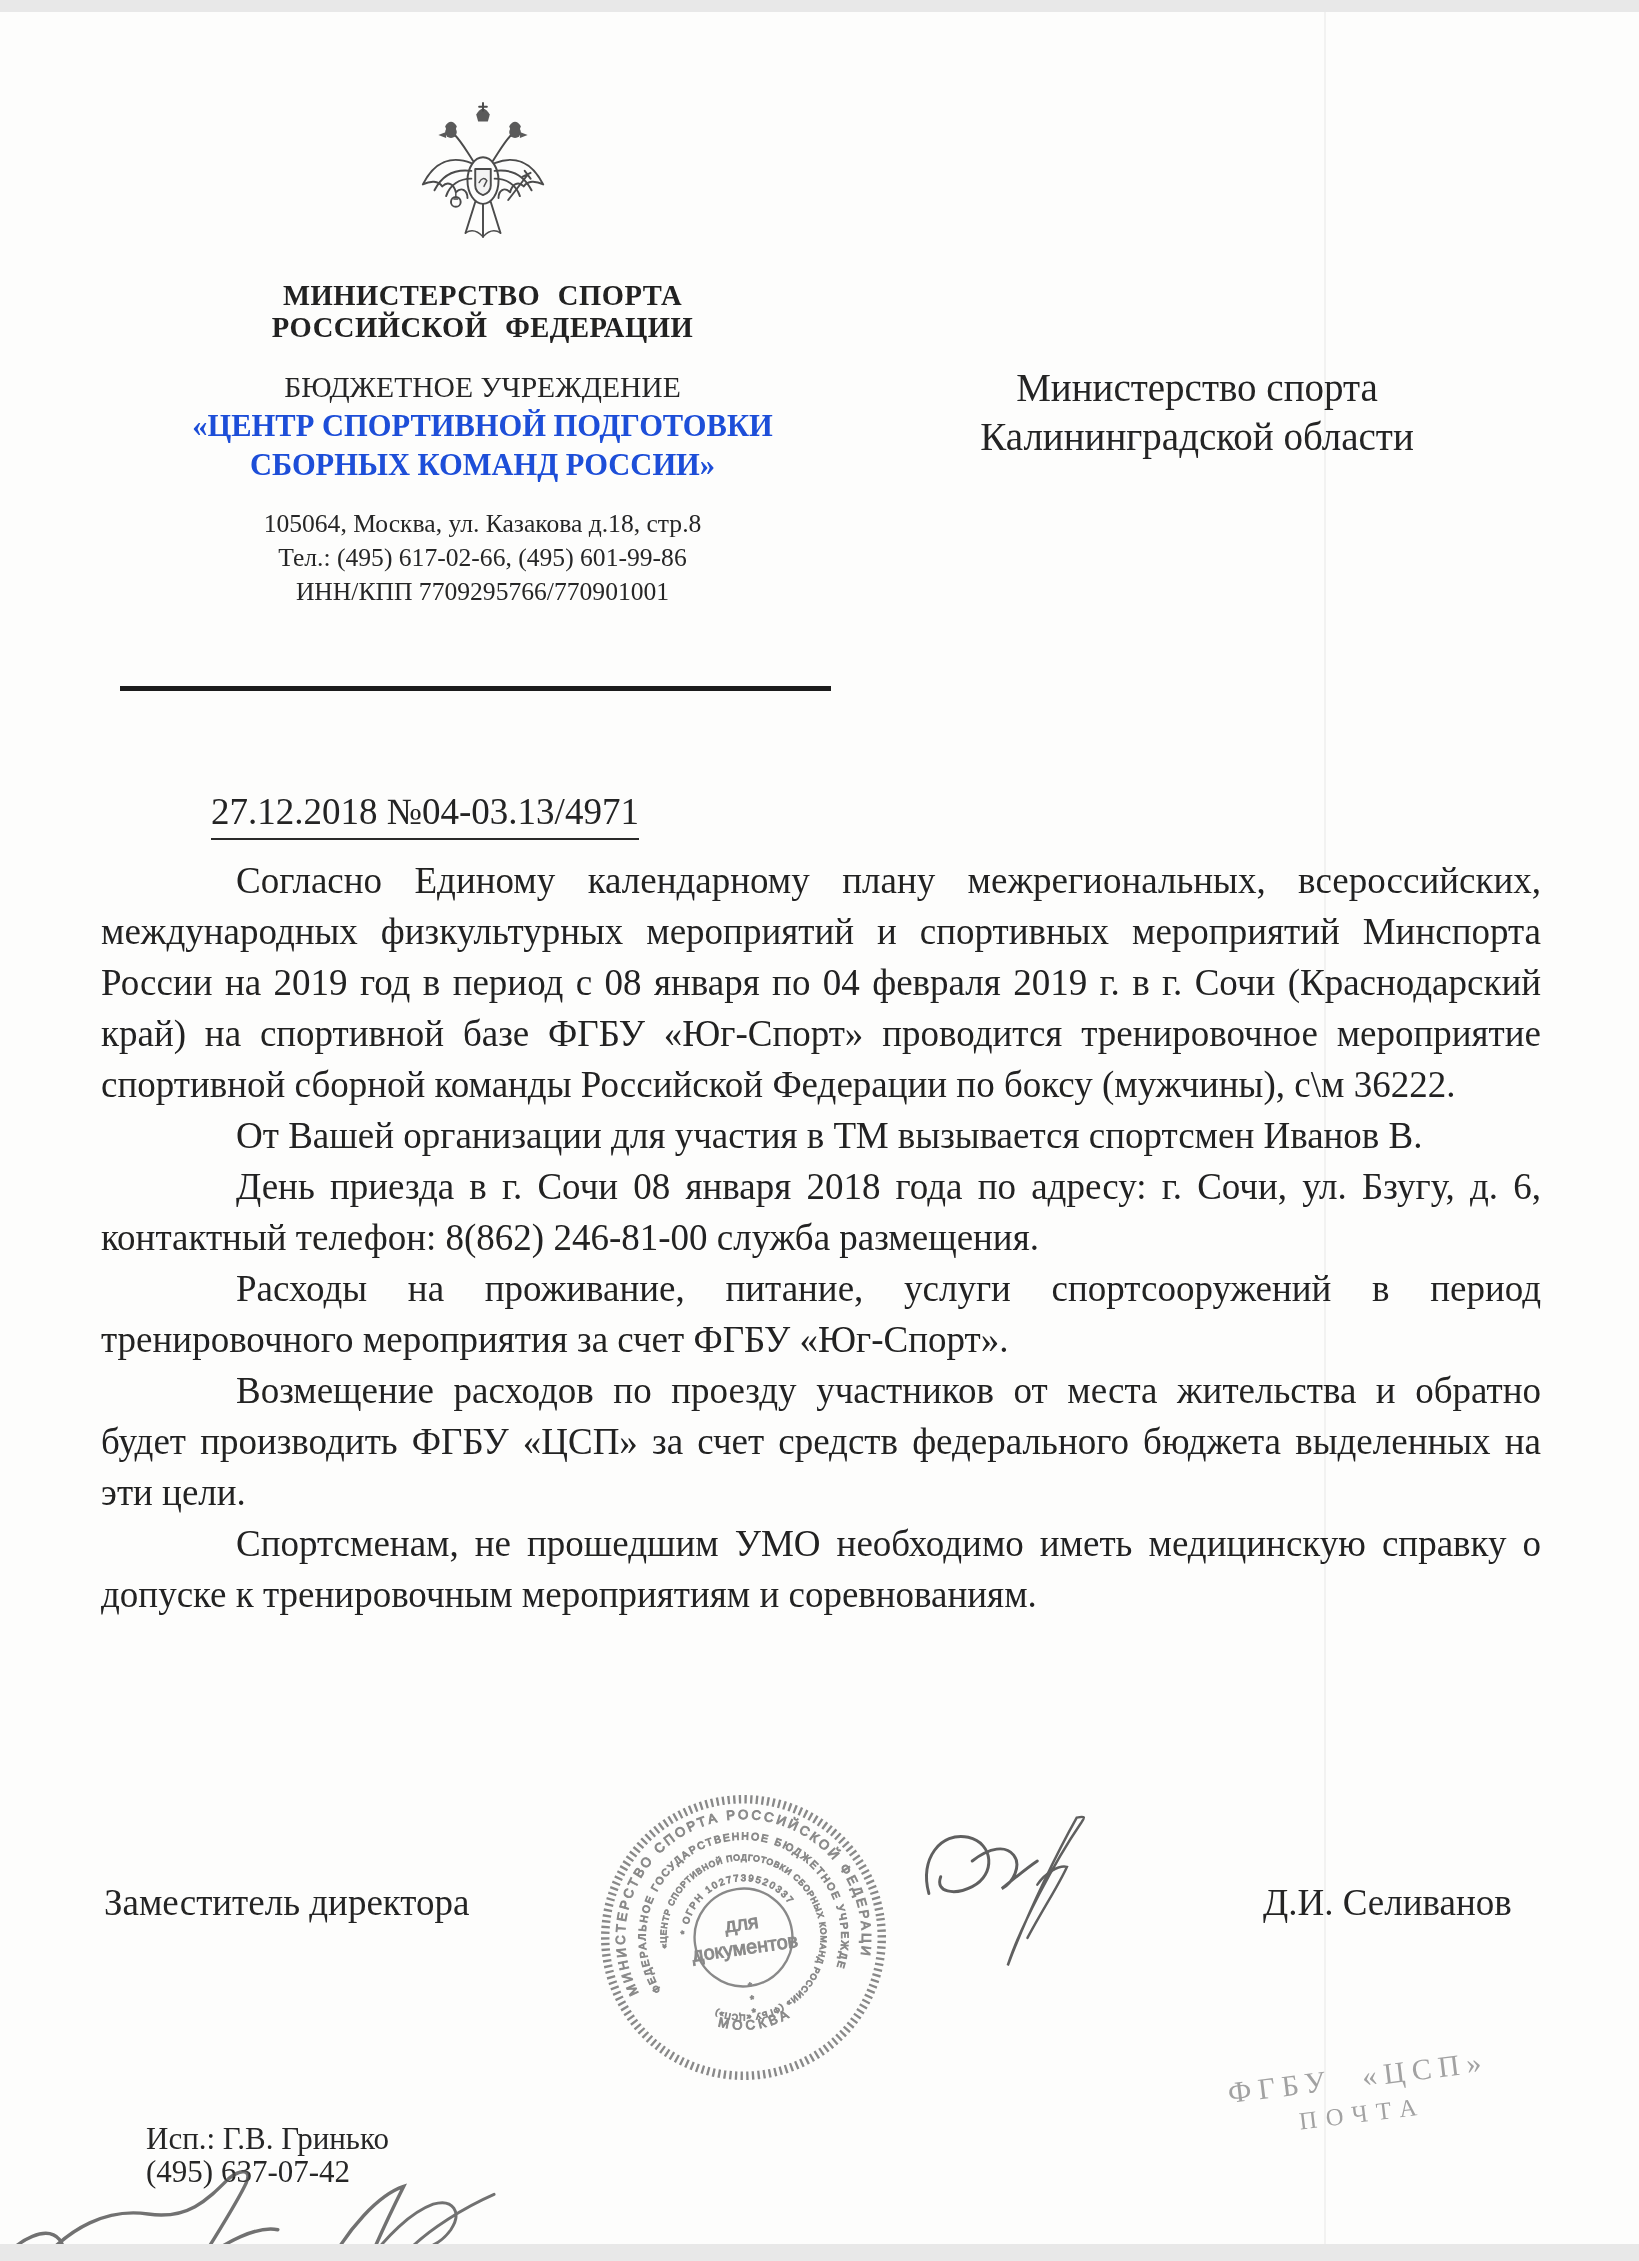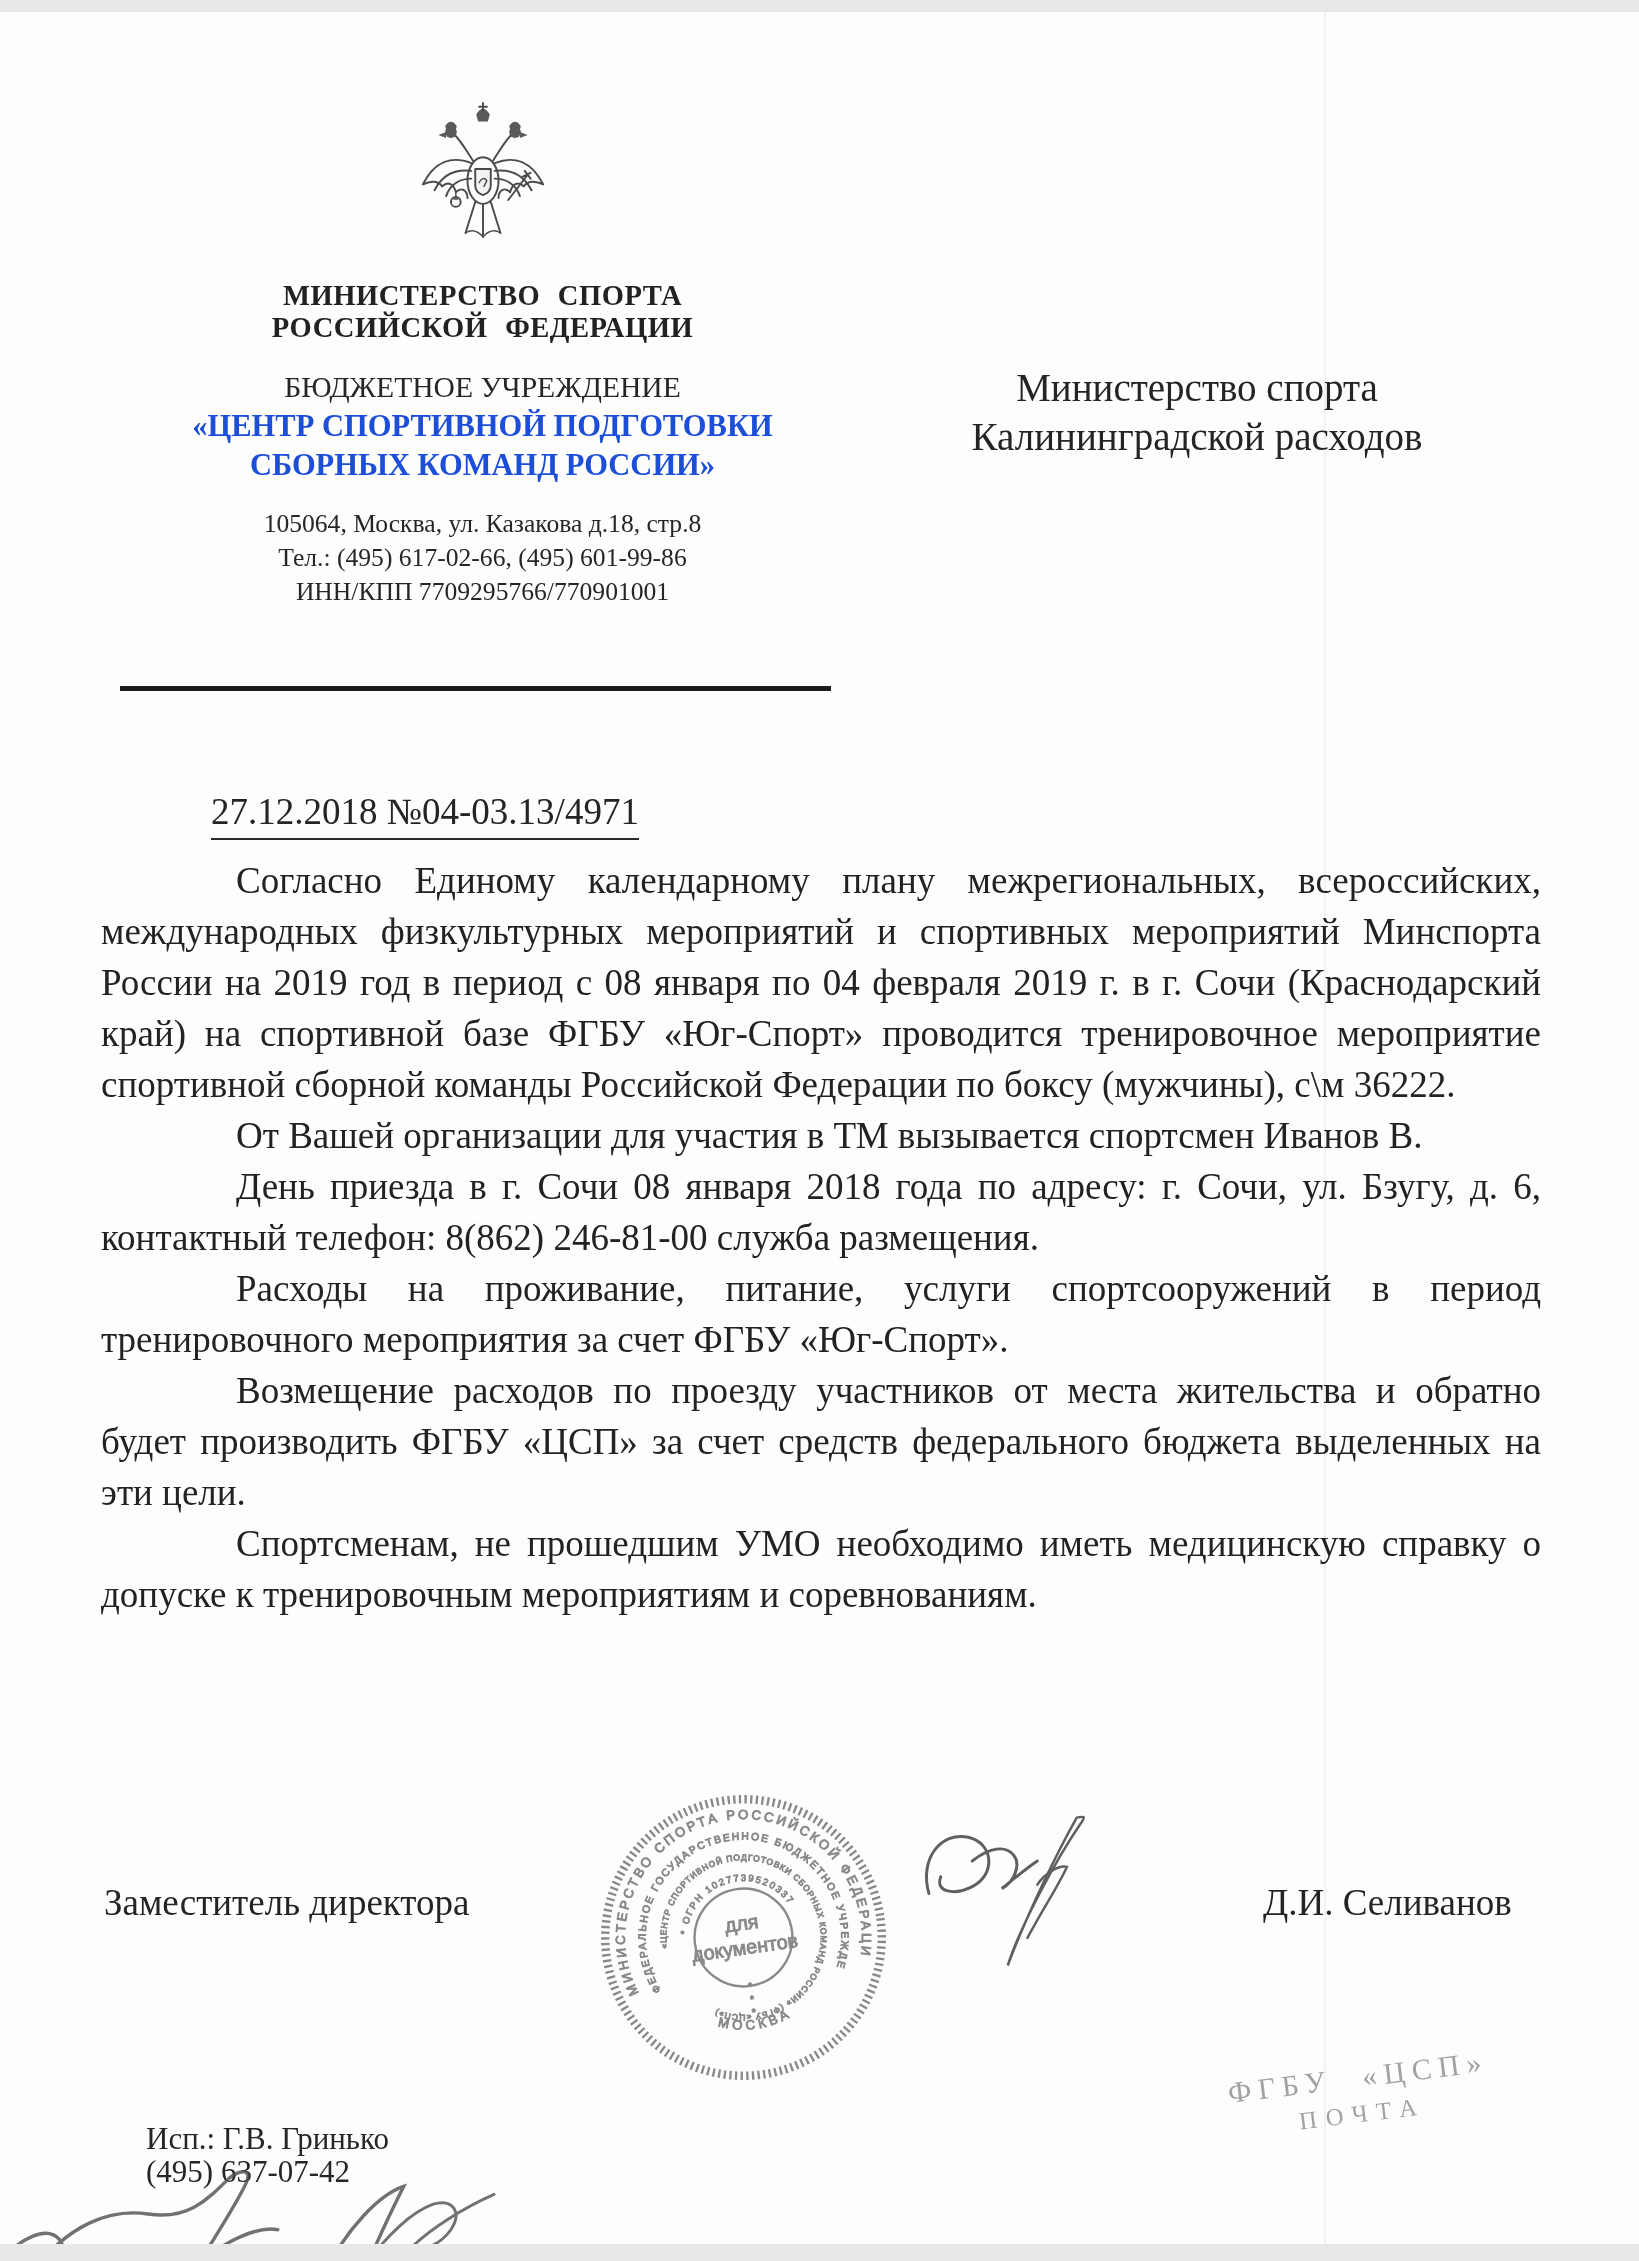--- a/index.html
+++ b/index.html
@@ -131,21 +131,21 @@
 
     <div class="addr-block">
       <div class="addr">105064, Москва, ул. Казакова д.18, стр.8</div>
       <div class="addr">Тел.: (495) 617-02-66, (495) 601-99-86</div>
       <div class="addr">ИНН/КПП 7709295766/770901001</div>
     </div>
   </div>
 
   <div class="recipient">
     <div>Министерство спорта</div>
-    <div>Калининградской расходов</div>
+    <div>Калининградской области</div>
   </div>
 
   <div class="rule"></div>
 
   <div class="refline">27.12.2018 №04-03.13/4971</div>
 
   <main class="body">
     <p>Согласно Единому календарному плану межрегиональных, всероссийских, международных физкультурных мероприятий и спортивных мероприятий Минспорта России на 2019 год в период с 08 января по 04 февраля 2019 г. в г. Сочи (Краснодарский край) на спортивной базе ФГБУ «Юг-Спорт» проводится тренировочное мероприятие спортивной сборной команды Российской Федерации по боксу (мужчины), с\м 36222.</p>
     <p>От Вашей организации для участия в ТМ вызывается спортсмен Иванов В.</p>
     <p>День приезда в г. Сочи 08 января 2018 года по адресу: г. Сочи, ул. Бзугу, д. 6, контактный телефон: 8(862) 246-81-00 служба размещения.</p>

